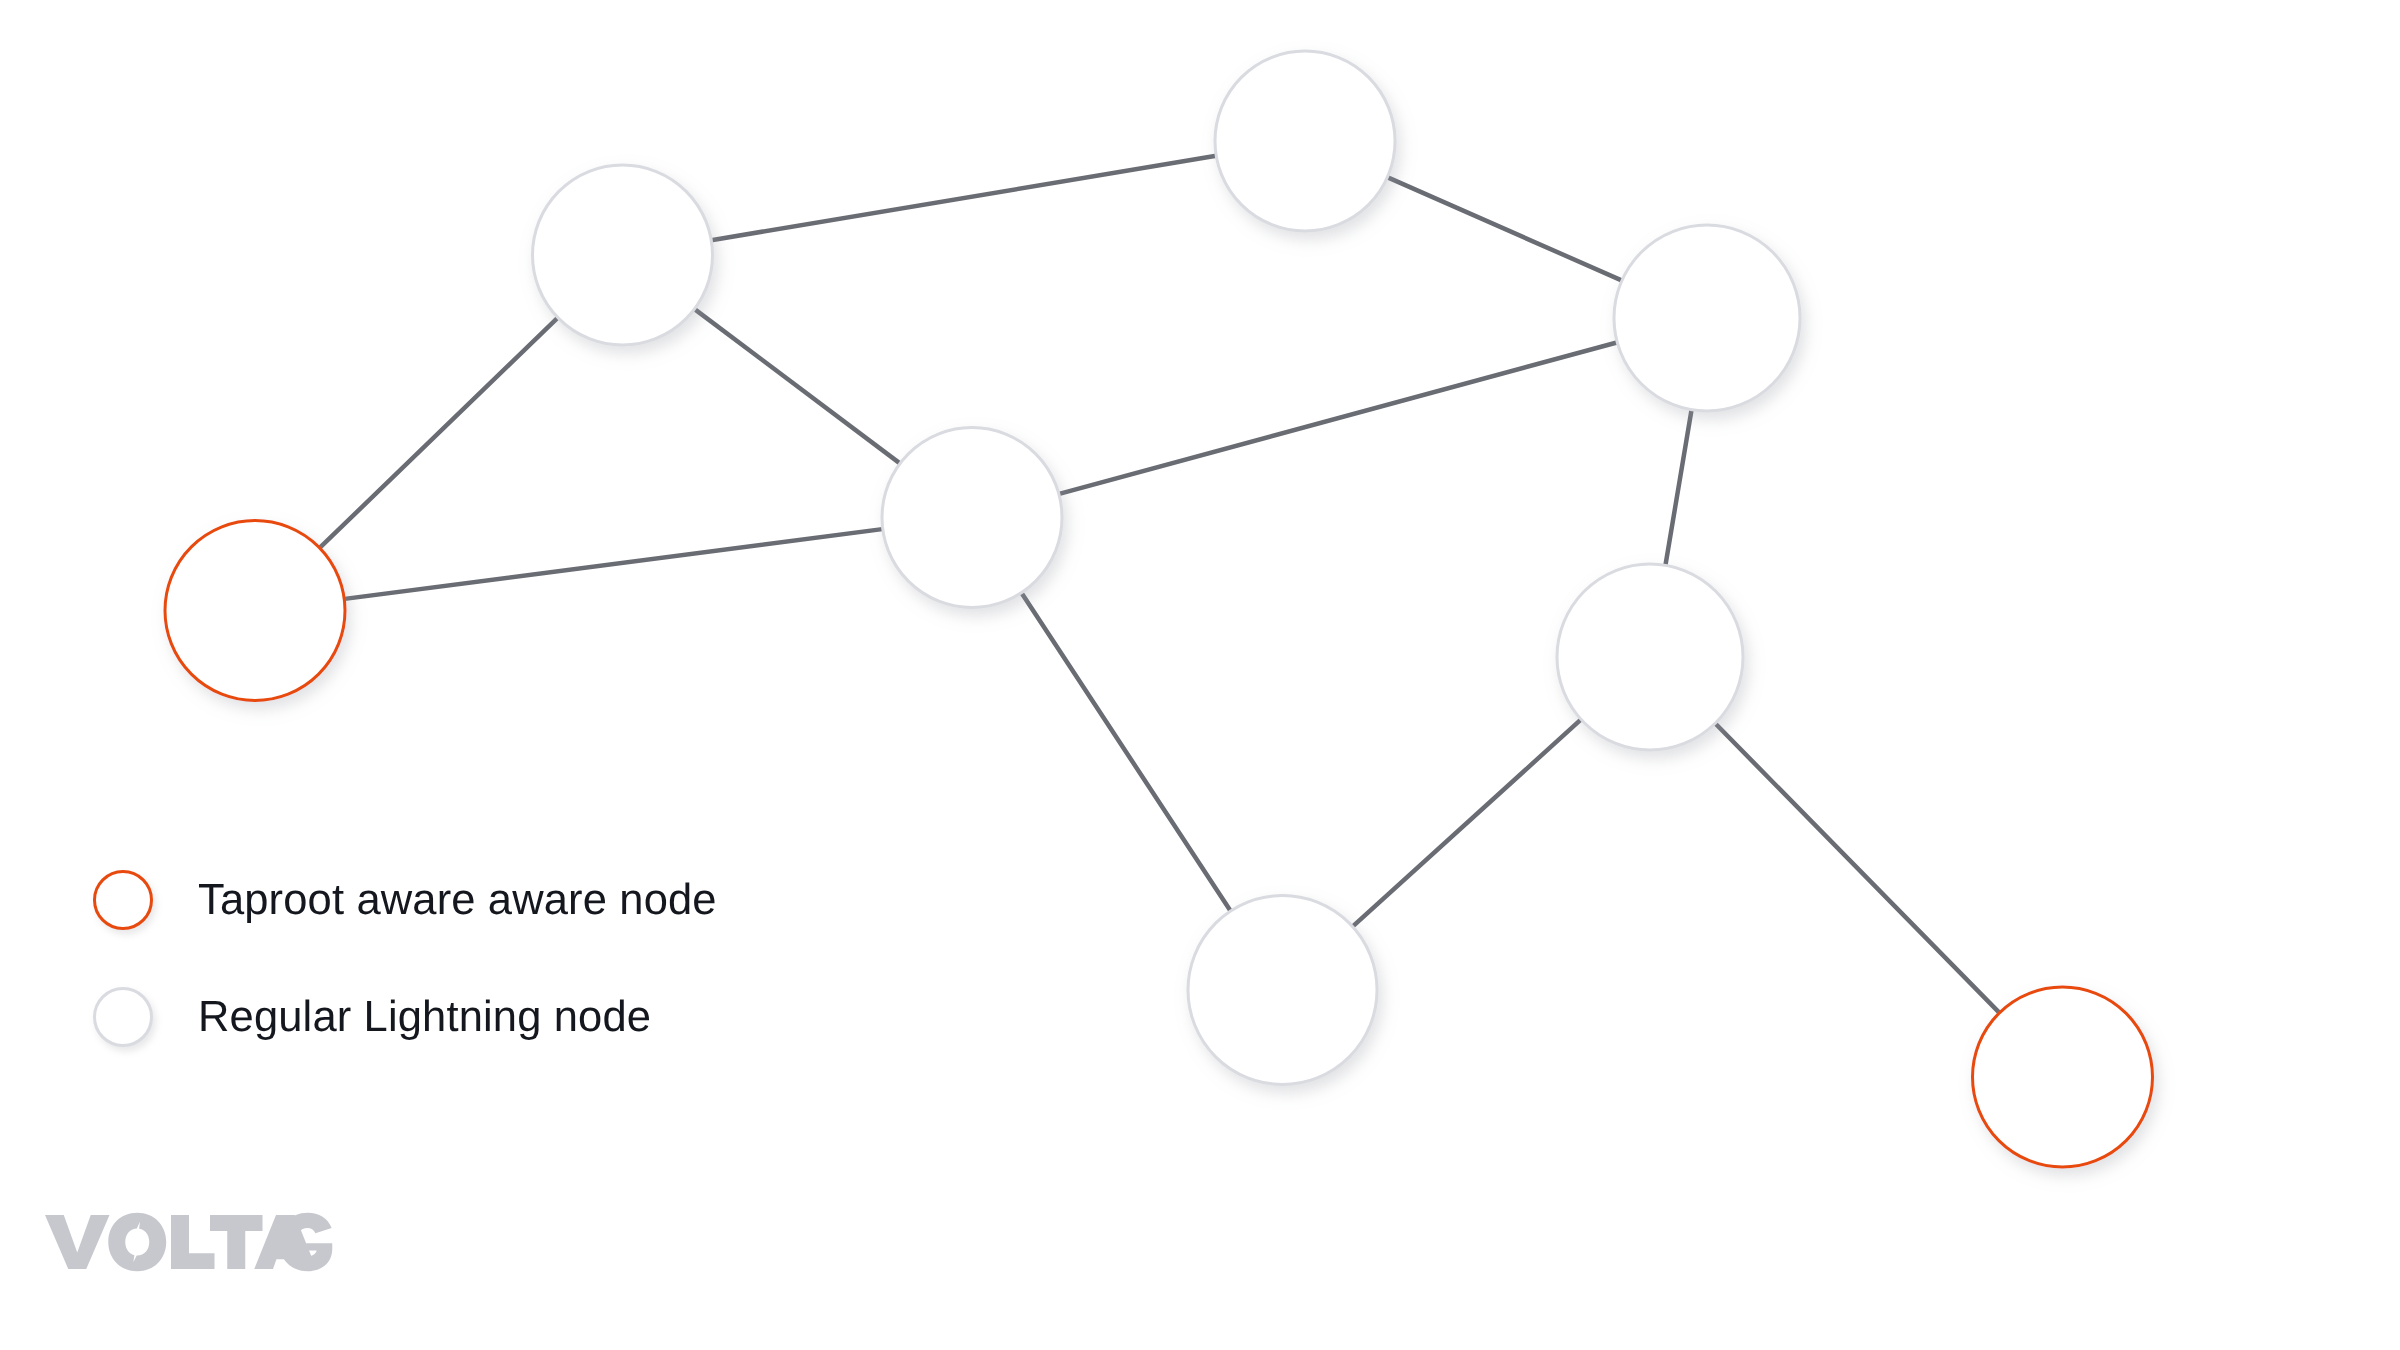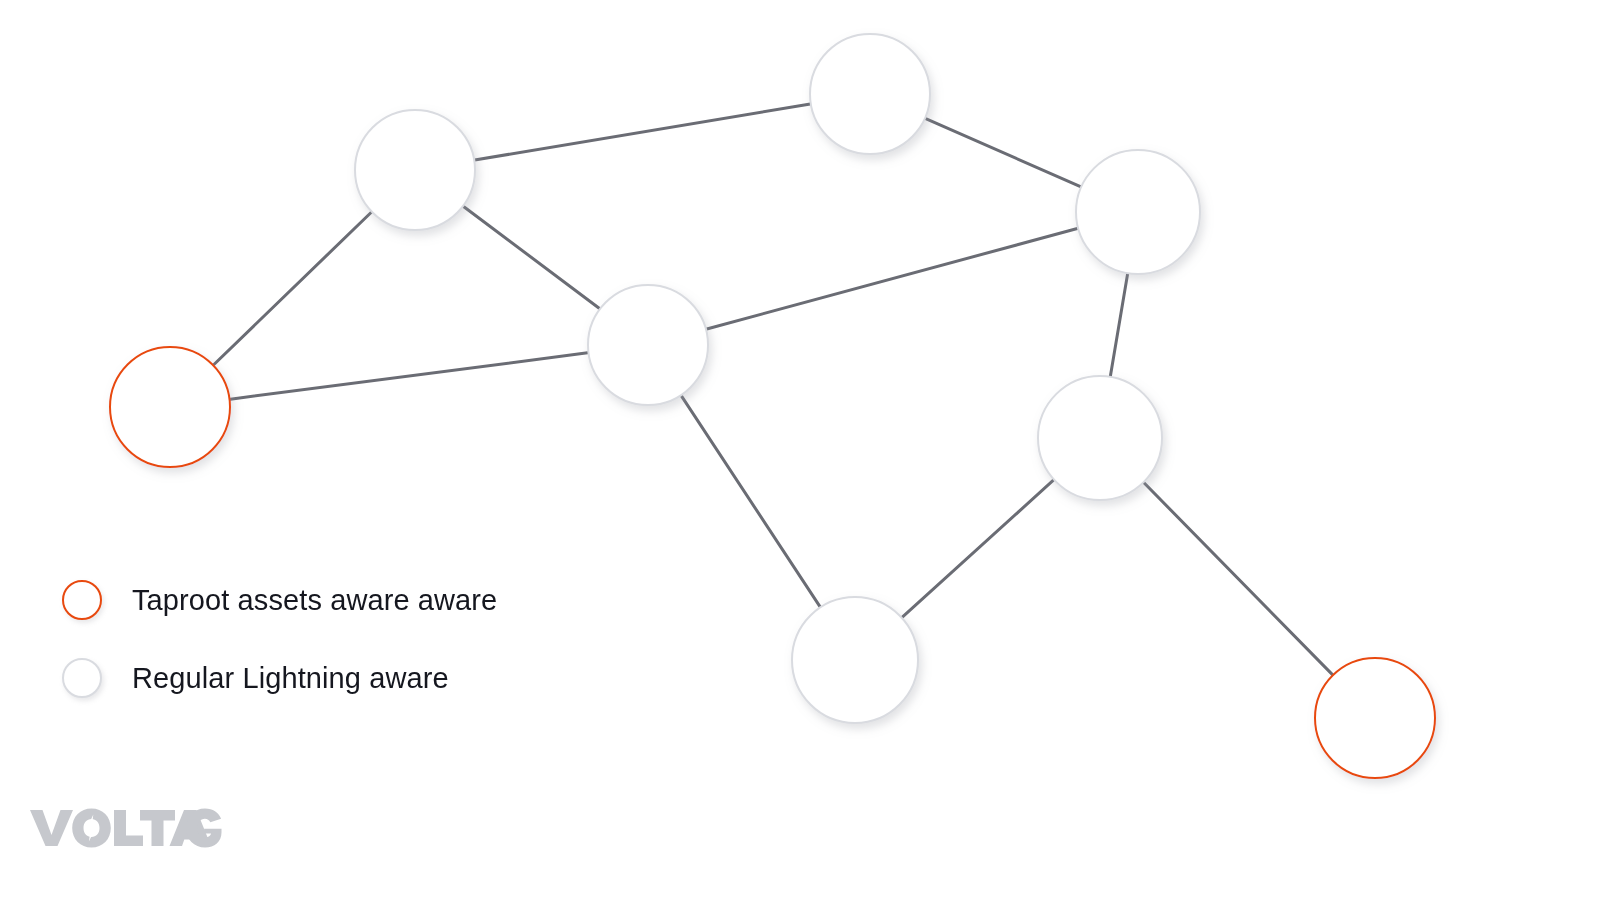--- a/index.html
+++ b/index.html
@@ -108,26 +108,26 @@
       <circle cx="1100" cy="438" r="62" fill="#ffffff" stroke="#d9dbe0" stroke-width="2" filter="url(#node-shadow)"></circle>
       <circle cx="855" cy="660" r="63" fill="#ffffff" stroke="#d9dbe0" stroke-width="2" filter="url(#node-shadow)"></circle>
       <circle cx="1375" cy="718" r="60" fill="#ffffff" stroke="#e8490f" stroke-width="2" filter="url(#node-shadow)"></circle>
     </g>
 </svg>
 
 <div class="legend">
 
   <div class="legend-row">
     <span class="legend-swatch taproot"></span>
-    <span class="legend-label">Taproot assets aware aware</span>
+    <span class="legend-label">Taproot aware aware node</span>
   </div>
 
   <div class="legend-row">
     <span class="legend-swatch regular"></span>
-    <span class="legend-label">Regular Lightning aware</span>
+    <span class="legend-label">Regular Lightning node</span>
   </div>
 
 </div>
 
 <div class="brand-logo">
   <svg width="194" height="40" viewBox="0 0 194 40" aria-hidden="true">
     <g fill="#c6c8cd">
 
       <path d="M0 2 L12.5 2 L21.5 27 L30.5 2 L43 2 L27.5 38 L15.5 38 Z"></path>
 

